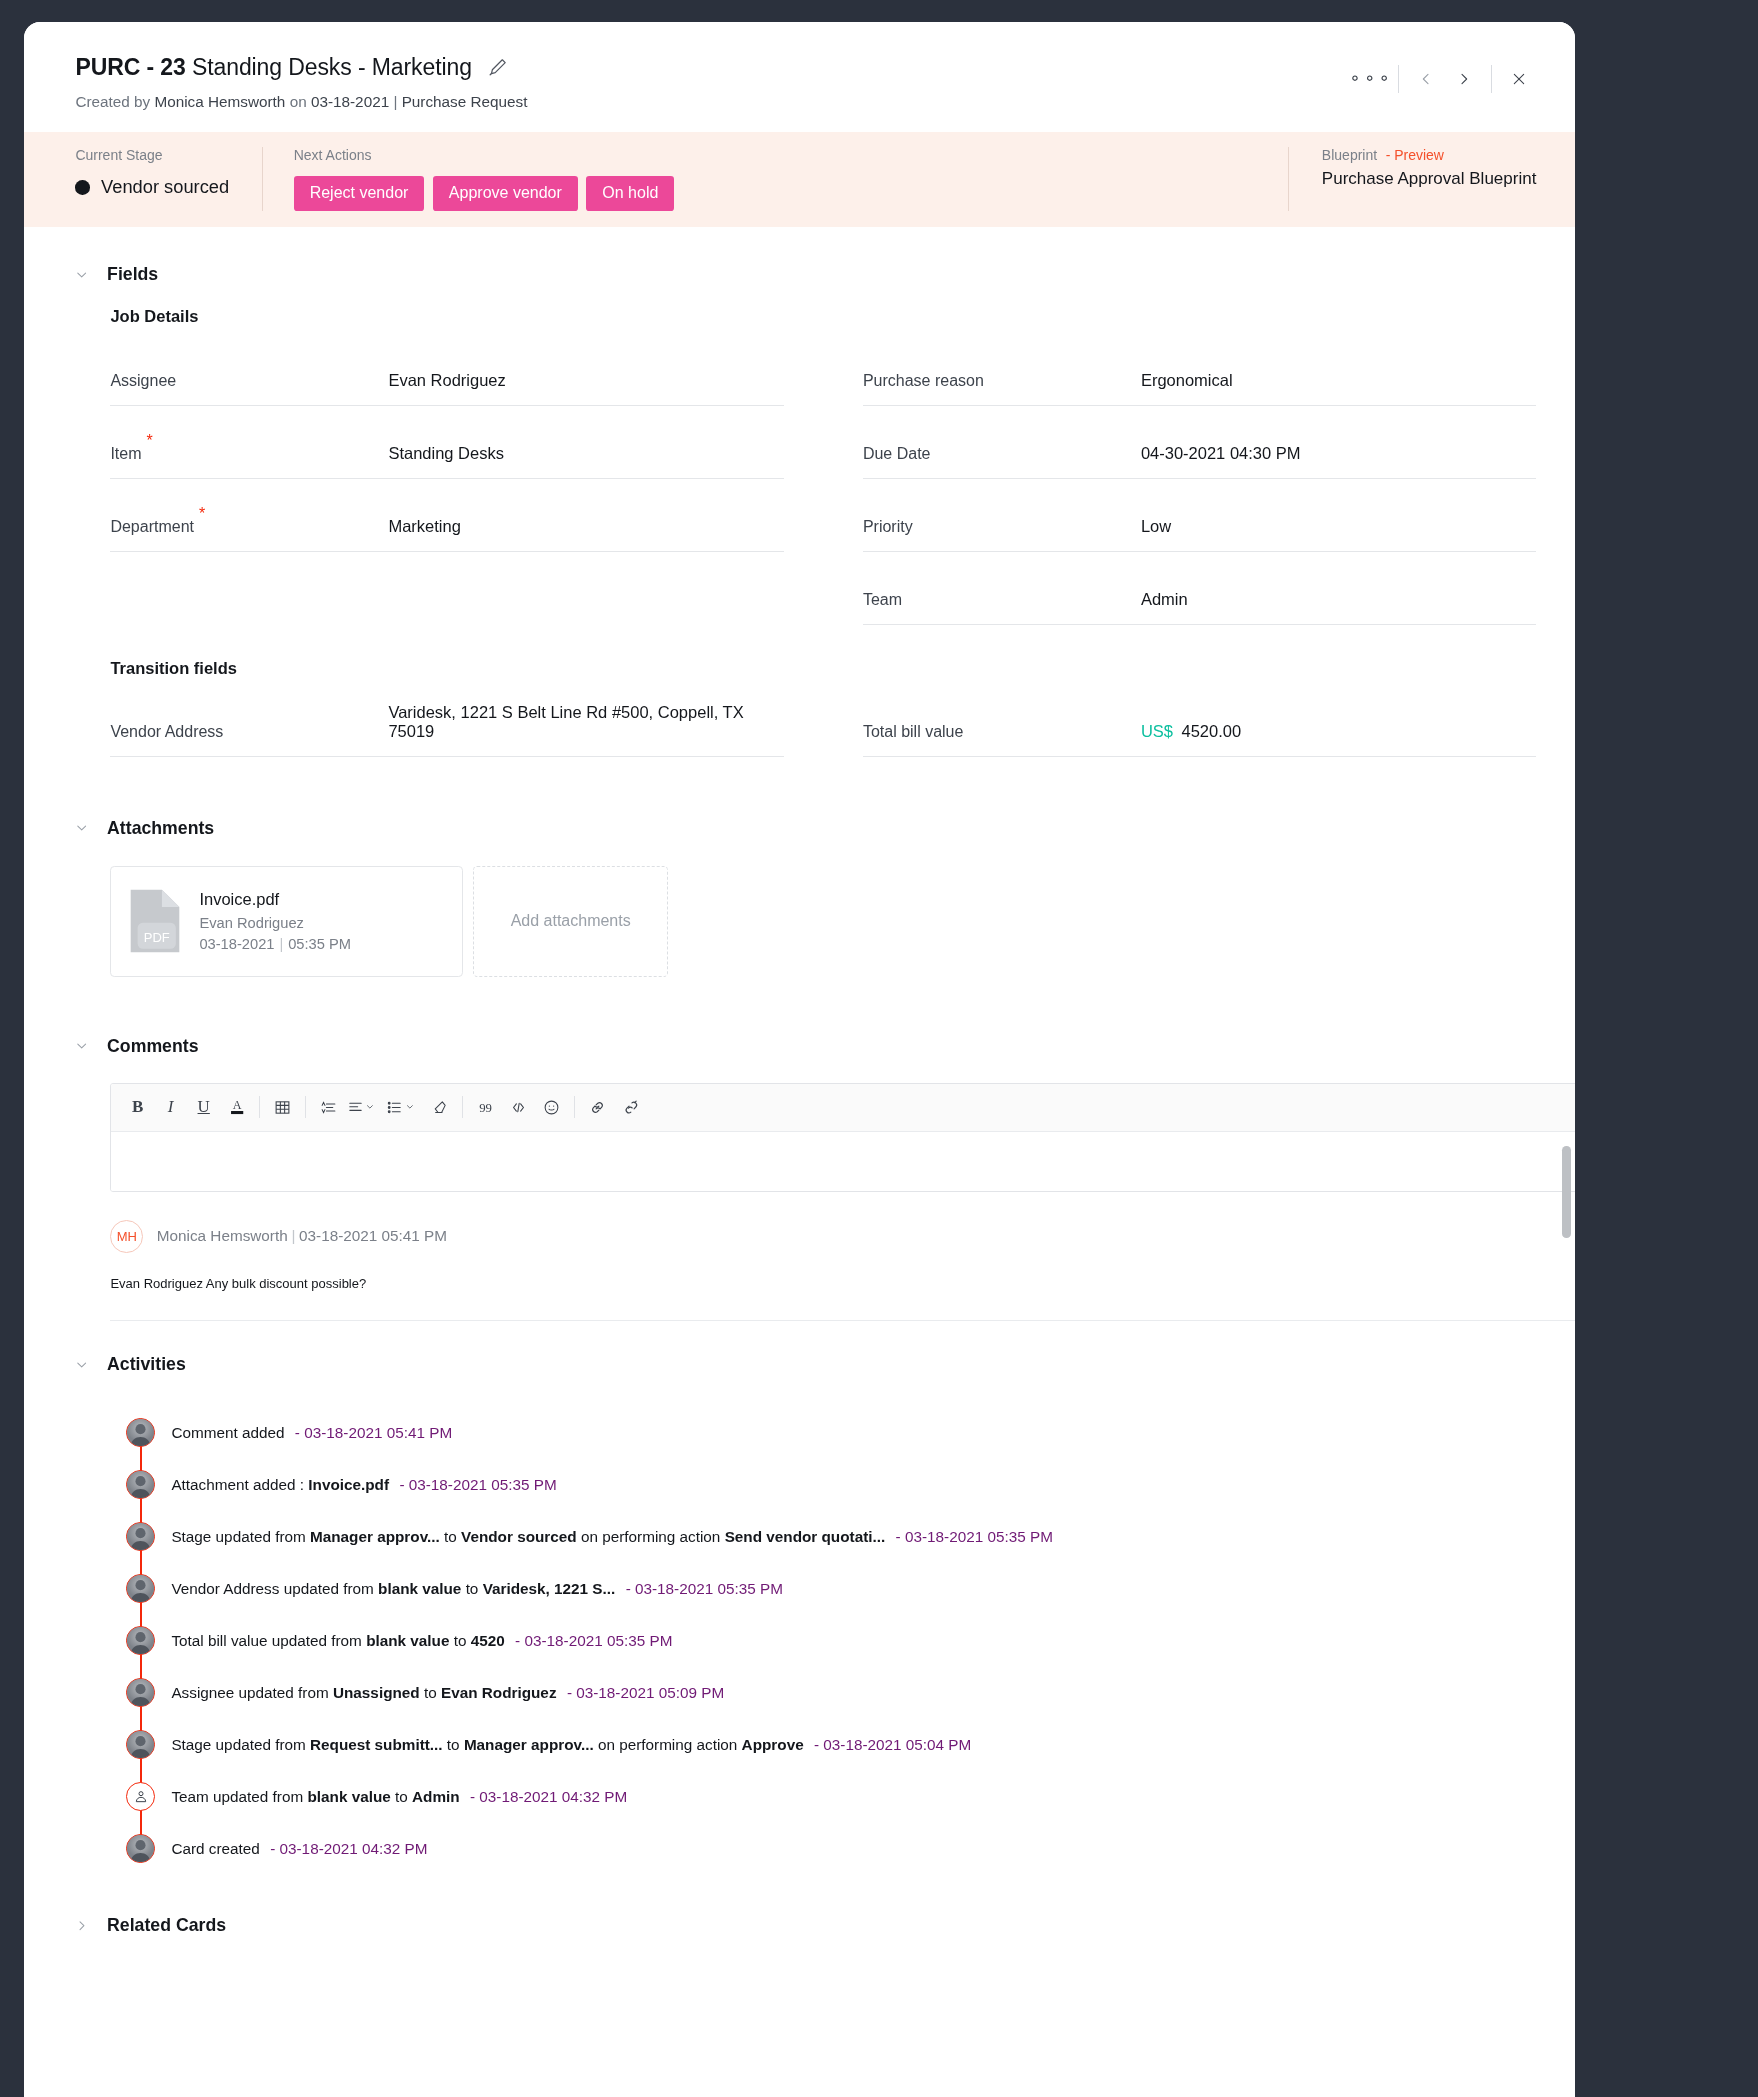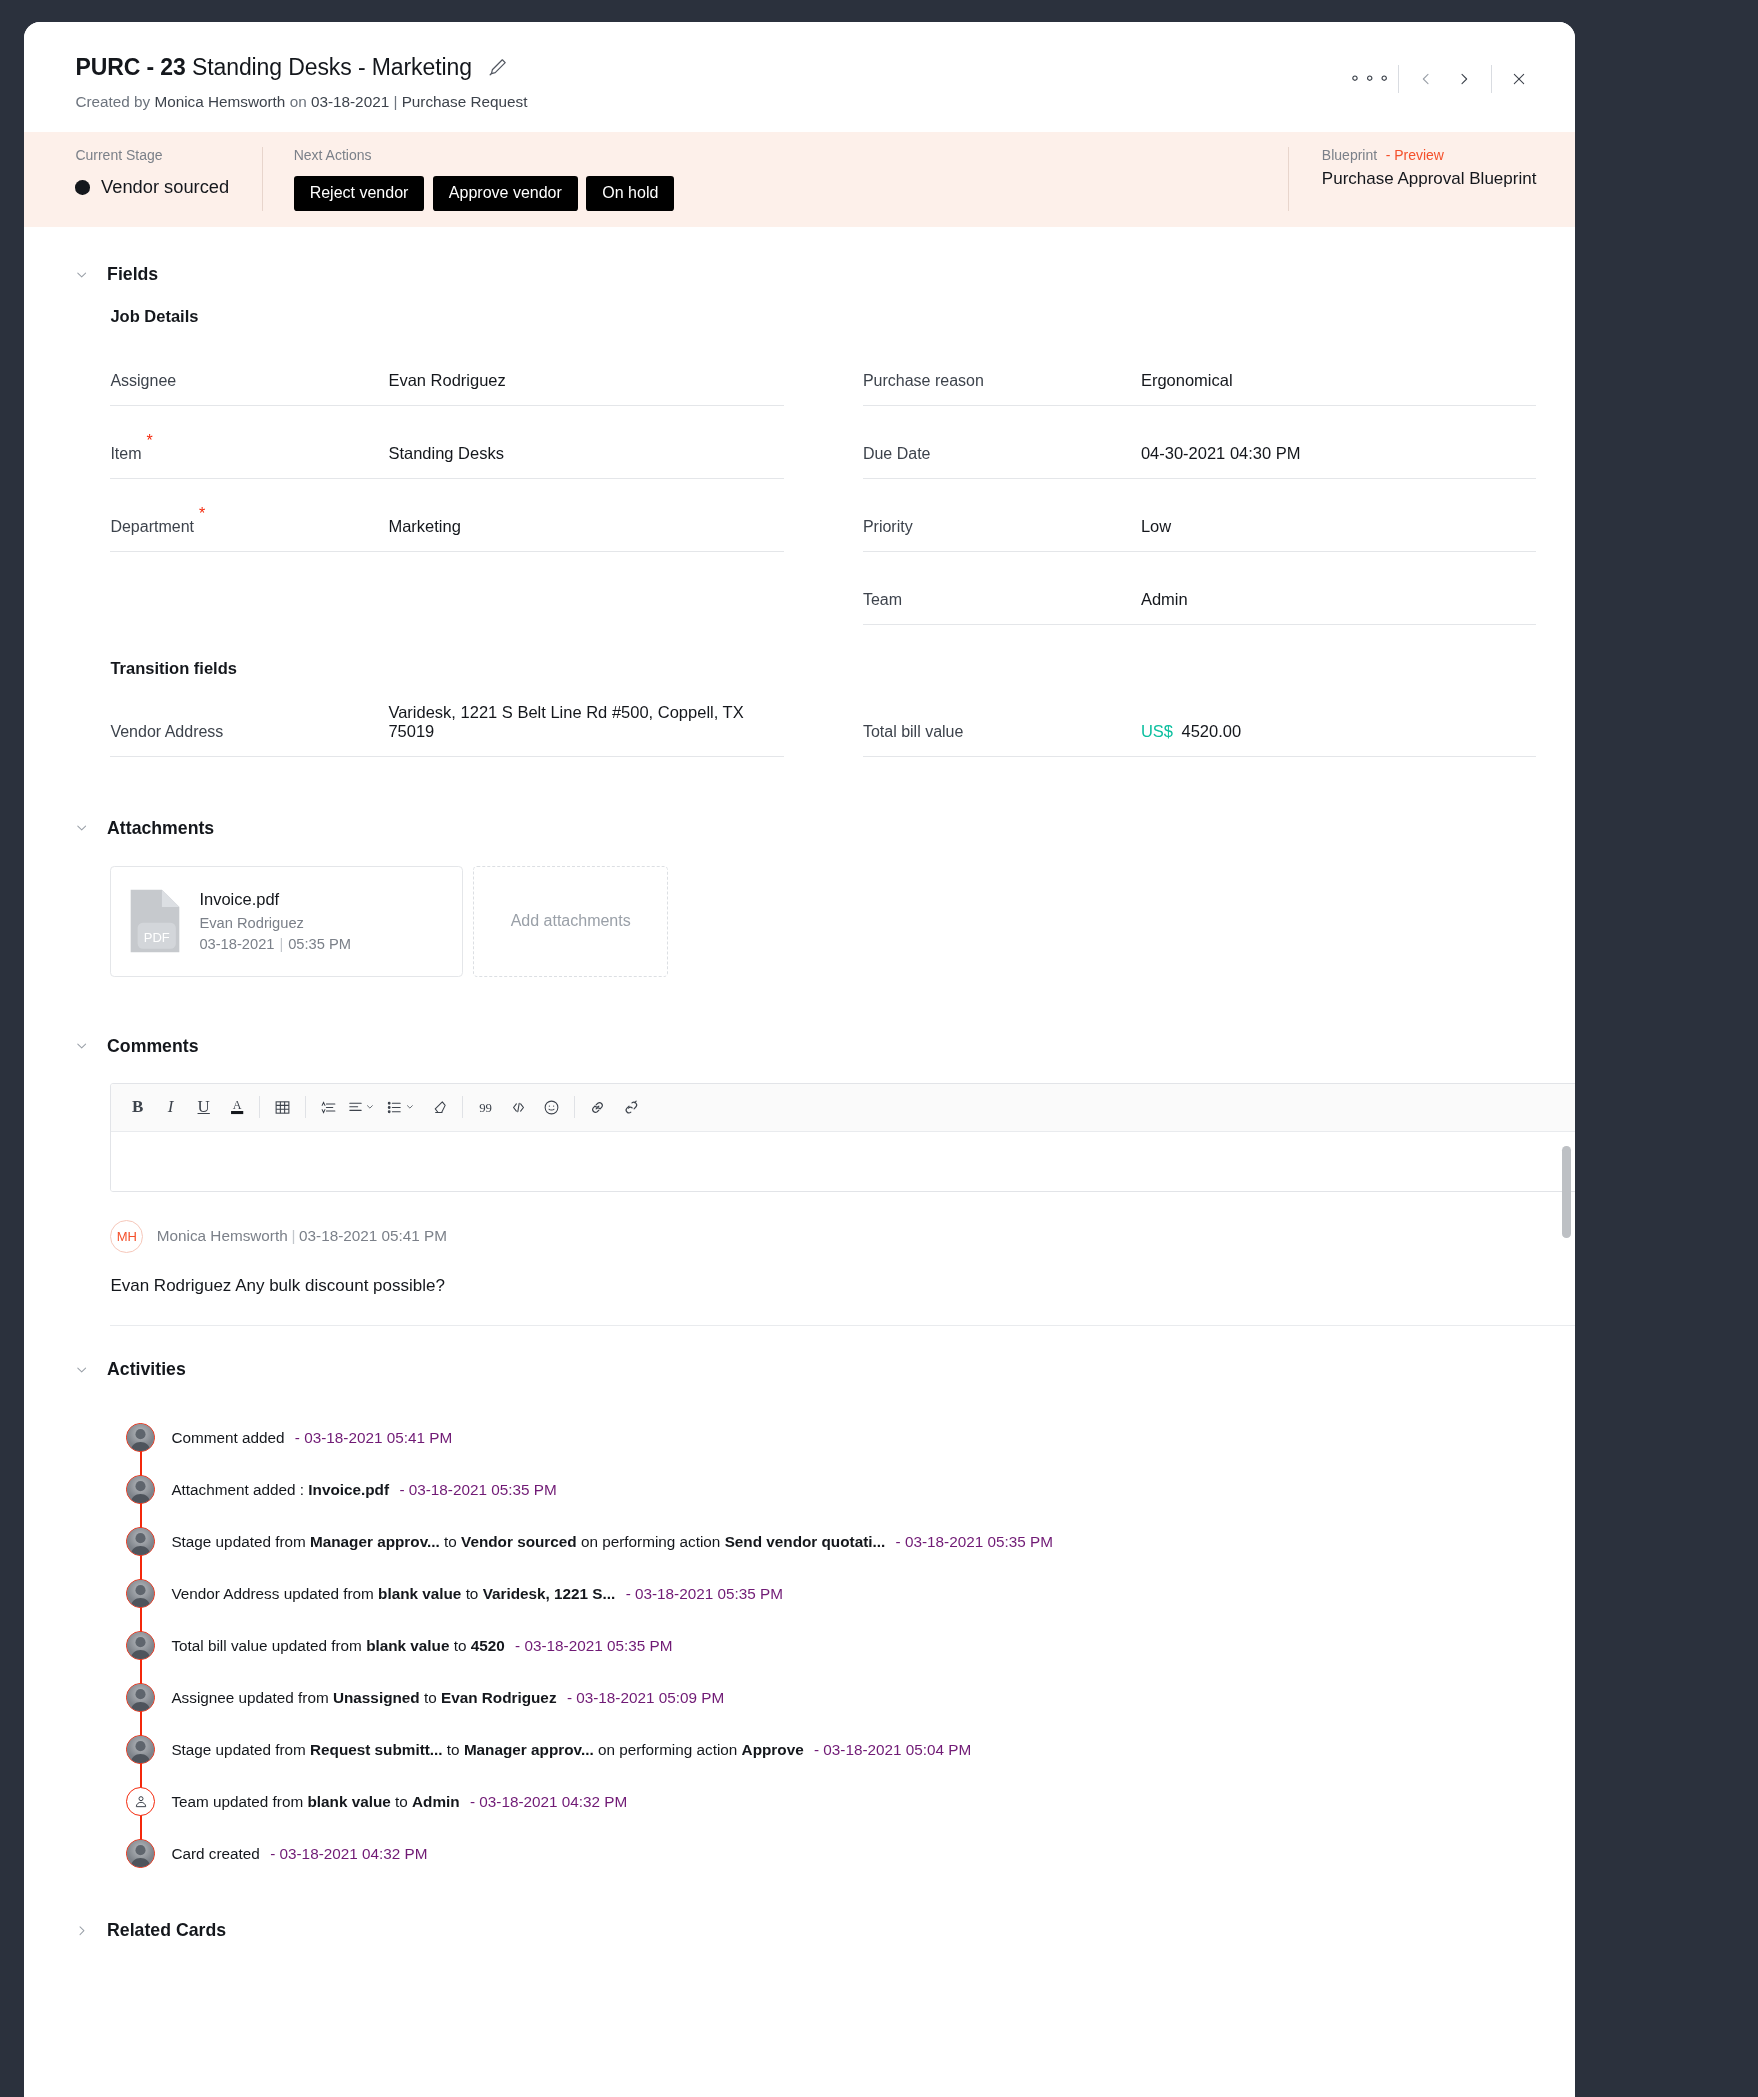--- a/index.html
+++ b/index.html
@@ -63,21 +63,21 @@
     padding: 14.7px 39px 16px 51px;
     position: relative;
   }
   .banner-col { padding-right: 33px; }
   .banner-col.sep { border-right: 0.6px solid #e8d5cc; }
   .banner-label { font-size: 14px; color: #7b8089; margin-bottom: 13.4px; }
   .stage-val { display: flex; align-items: center; gap: 11px; font-size: 18.3px; color: #14171c; }
   .stage-dot { width: 14.7px; height: 14.7px; border-radius: 50%; background: #14171c; display:inline-block; }
   .next-actions { display: flex; gap: 8.5px; padding-left: 30.5px; }
   .action-btn {
-    background: #000000; color: #fff;
+    background: #ec4899; color: #fff;
     border: none; border-radius: 3.1px;
     font-size: 16px; font-family: inherit;
     padding: 8px 16px 9.2px 16px;
     cursor: pointer; white-space: nowrap; text-align: center;
   }
   .blueprint-col {
     margin-left: auto;
     padding-left: 33px;
     border-left: 0.6px solid #e8d5cc;
     text-align: left;
@@ -164,21 +164,21 @@
   .comment-head { display: flex; align-items: center; gap: 13.4px; }
   .avatar-init {
     width: 33px; height: 33px; border-radius: 50%;
     border: 0.6px solid #f6c7ba; color: #f4502b;
     display: flex; align-items: center; justify-content: center;
     font-size: 13px; background: #fff; flex: 0 0 auto;
   }
   .comment-meta { font-size: 15.3px; color: #7b8089; }
   .comment-meta .bar { color: #c3c7cc; margin: 0 3.7px; }
   .comment-body {
-    font-size: 17px; color: #14171c;
+    font-size: 13px; color: #14171c;
     margin: 23px 0 27px 0;
     padding-bottom: 29px;
     border-bottom: 0.6px solid #e9ebee;
     width: 1608px;
   }
 
   
   .acts { padding-left: 51px; margin-top: 32px; position: relative; }
   .act-line {
     position: absolute; left: 65px; top: 18.3px; bottom: 18.3px;

